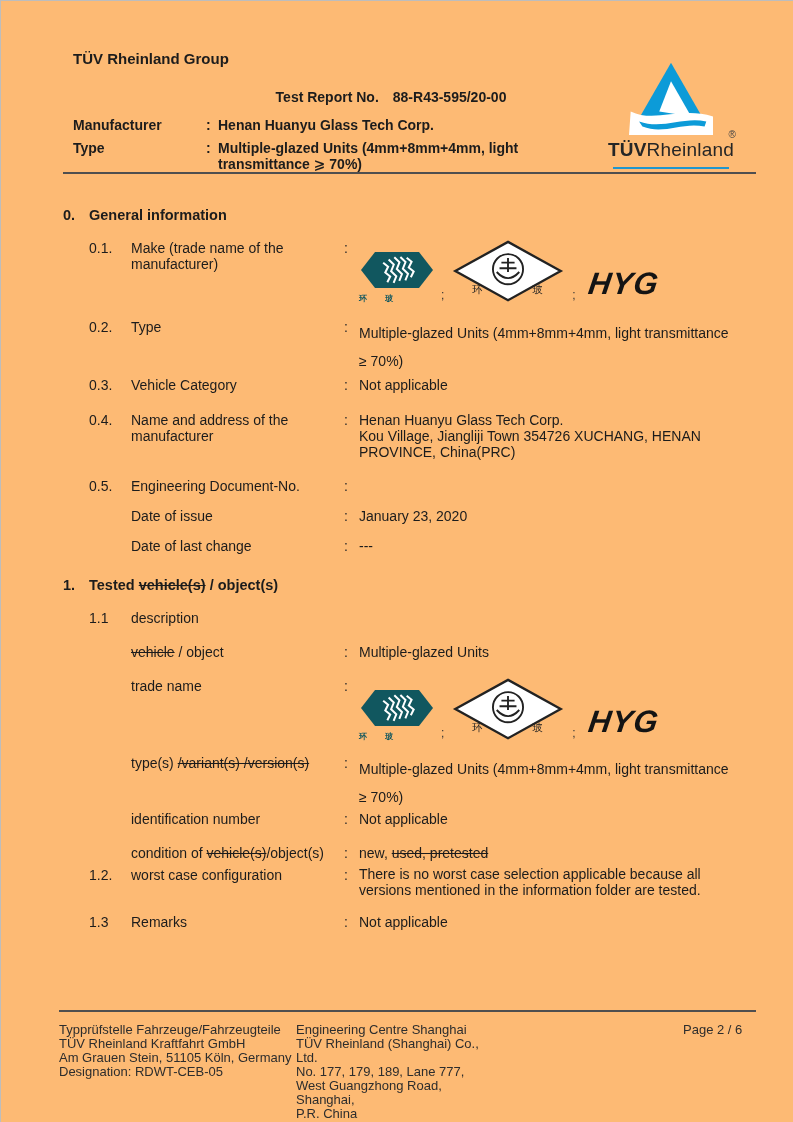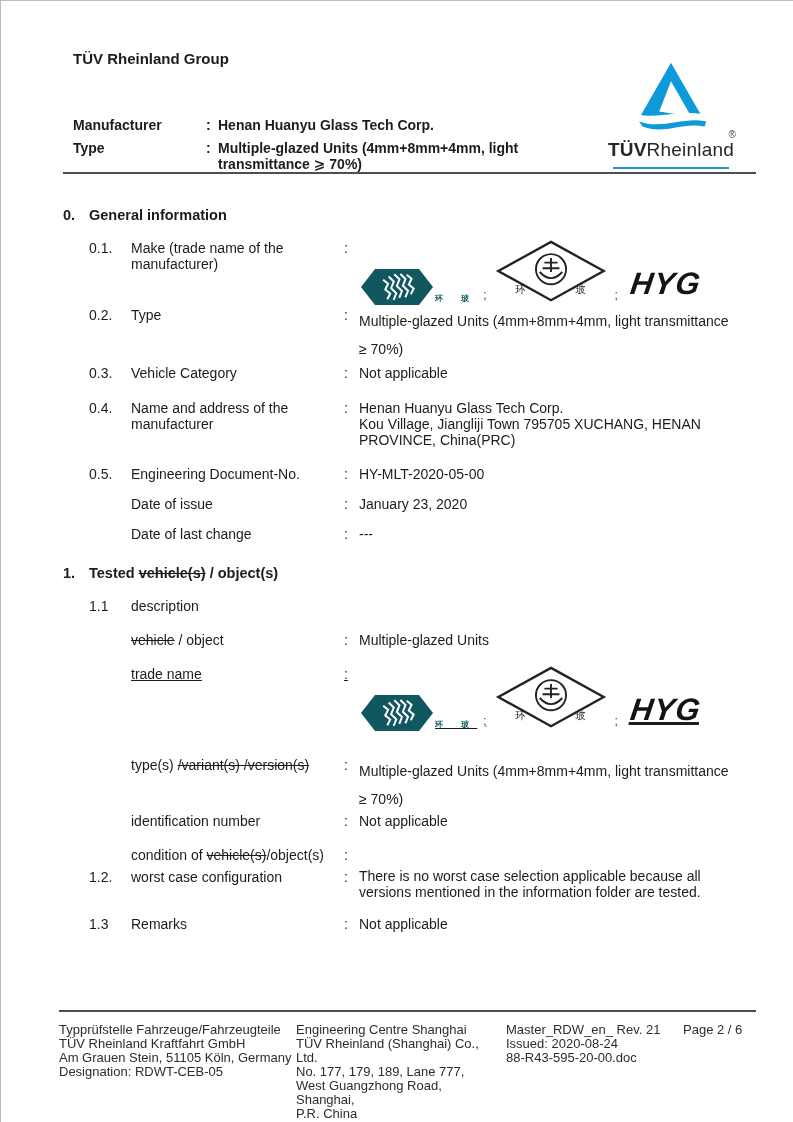--- a/index.html
+++ b/index.html
@@ -1,18 +1,18 @@
 <!DOCTYPE html>
 <html><head>
 <meta charset="utf-8">
 <style>
   * { margin:0; padding:0; box-sizing:border-box; }
   html,body { background:#e8e8e8; }
   .page {
-    position:relative; width:793px; height:1122px; background:#ffffff;
+    position:relative; width:793px; height:1122px; background:#fdba74;
     border-left:1px solid #bdbdbd; border-top:1px solid #bdbdbd;
     font-family:"Liberation Sans","DejaVu Sans",sans-serif;
     color:#1c1c1c; font-size:14px; overflow:hidden;
   }
   .bold { font-weight:bold; }
   .struck { text-decoration:line-through; }
 
   
   .hdr-group { position:absolute; left:72px; top:49px; font-size:15px; font-weight:bold; }
   .hdr-report { position:absolute; left:90px; top:88px; width:600px; text-align:center; font-weight:bold; font-size:14px; }
@@ -40,31 +40,31 @@
   .row { display:flex; margin-left:26px; line-height:16px; }
   .row .num { width:42px; flex:none; }
   .row .label { width:213px; flex:none; padding-right:10px; }
   .row .colon { width:15px; flex:none; color:#2a2a2a; }
   .row .value { width:380px; }
   .value.spaced { line-height:28px; }
   .value .vline { line-height:16px; }
   .value .para { line-height:15.5px; }
   .value .para + .para { margin-top:14px; }
 
-  .mb-logos { }
+  .mb-logos { margin-bottom:12px; }
   .mb2 { margin-bottom:2px; }
   .mb6 { margin-bottom:6px; }
   .mb14 { margin-bottom:14px; }
   .mb16 { margin-bottom:16px; }
   .mb18 { margin-bottom:18px; }
   .mb19 { margin-bottom:19px; }
 
   
   .logo-strip { display:flex; align-items:flex-end; gap:6px; }
-  .brand-hex { display:flex; flex-direction:row; align-items:flex-end; }
+  .brand-hex { display:flex; flex-direction:column; align-items:flex-start; }
   .hex-caption { font-size:8px; color:#11575f; letter-spacing:8px; margin-top:1px; font-weight:bold; white-space:nowrap; }
   .brand-word {
     font-weight:900; font-style:italic; font-size:31px; line-height:30px;
     letter-spacing:1px; color:#141414; transform:skewX(-8deg);
     padding-bottom:8px; padding-left:6px;
   }
   .logo-sep { font-size:12px; color:#333; padding-bottom:4px; }
 
   
   .ftr-rule { position:absolute; left:58px; top:1009px; width:697px; height:2px; background:#4f4f4f; }
@@ -74,20 +74,23 @@
   .ftr-col3 { left:505px; width:175px; }
   .ftr-col4 { left:682px; }
 </style>
 </head>
 <body>
 
 <div class="page">
 
   <div class="hdr-group">TÜV Rheinland Group</div>
 
+  <div class="hdr-report">
+    <span>Test Report No.</span><span class="gap"></span><span>88-R43-595/20-00</span>
+  </div>
 
   <div class="hdr-row" style="top:116px;">
     <span class="hlabel">Manufacturer</span>
     <span class="hcolon">:</span>
     <span class="hvalue">Henan Huanyu Glass Tech Corp.</span>
   </div>
 
   <div class="hdr-row" style="top:139px;">
     <span class="hlabel">Type</span>
     <span class="hcolon">:</span>
@@ -166,29 +169,28 @@
       <span class="colon">:</span>
       <span class="value">Not applicable</span>
     </div>
 
     <div class="row mb18">
       <span class="num">0.4.</span>
       <span class="label">Name and address of the manufacturer</span>
       <span class="colon">:</span>
       <span class="value">
         <span class="vline" style="display:block;">Henan Huanyu Glass Tech Corp.</span>
-        <span class="vline" style="display:block;">Kou Village, Jiangliji Town 795705 XUCHANG, HENAN PROVINCE, China(PRC)</span>
+        <span class="vline" style="display:block;">Kou Village, Jiangliji Town 354726 XUCHANG, HENAN PROVINCE, China(PRC)</span>
       </span>
     </div>
 
     <div class="row mb14">
       <span class="num">0.5.</span>
       <span class="label">Engineering Document-No.</span>
       <span class="colon">:</span>
-      <span class="value">HY-MLT-2020-05-00</span>
     </div>
 
     <div class="row mb14">
       <span class="num"></span>
       <span class="label">Date of issue</span>
       <span class="colon">:</span>
       <span class="value">January 23, 2020</span>
     </div>
 
     <div class="row">
@@ -208,21 +210,21 @@
       <span class="label">description</span>
     </div>
 
     <div class="row mb18">
       <span class="num"></span>
       <span class="label"><span class="struck">vehicle</span><span> / object</span></span>
       <span class="colon">:</span>
       <span class="value">Multiple-glazed Units</span>
     </div>
 
-    <div class="row" style="margin-bottom:24px;text-decoration:underline;">
+    <div class="row" style="margin-bottom:10px;">
       <span class="num"></span>
       <span class="label">trade name</span>
       <span class="colon">:</span>
       <span class="value">
         <span class="logo-strip">
           <span class="brand-hex">
             <svg width="76" height="40" viewBox="0 0 76 40">
               <polygon points="16,2 60,2 74,20 60,38 16,38 2,20" fill="#11575f"></polygon>
               <g stroke="#ffffff" stroke-width="2" fill="none" transform="rotate(-12 38 20)">
                 <path d="M26 10 l4 5 -4 5 4 5 -4 5"></path>
@@ -262,20 +264,21 @@
       <span class="num"></span>
       <span class="label">identification number</span>
       <span class="colon">:</span>
       <span class="value">Not applicable</span>
     </div>
 
     <div class="row mb6">
       <span class="num"></span>
       <span class="label"><span>condition of </span><span class="struck">vehicle(s)</span><span>/object(s)</span></span>
       <span class="colon">:</span>
+      <span class="value"><span>new, </span><span class="struck">used, pretested</span></span>
     </div>
 
     <div class="row mb16">
       <span class="num">1.2.</span>
       <span class="label">worst case configuration</span>
       <span class="colon">:</span>
       <span class="value">
         <span class="para" style="display:block;">There is no worst case selection applicable because all versions mentioned in the information folder are tested.</span>
       </span>
     </div>
@@ -299,21 +302,16 @@
   </div>
 
   <div class="ftr-col ftr-col2">
     <div>Engineering Centre Shanghai</div>
     <div>TÜV Rheinland (Shanghai) Co., Ltd.</div>
     <div>No. 177, 179, 189, Lane 777,</div>
     <div>West Guangzhong Road, Shanghai,</div>
     <div>P.R. China</div>
   </div>
 
-  <div class="ftr-col ftr-col3">
-    <div>Master_RDW_en_ Rev. 21</div>
-    <div>Issued: 2020-08-24</div>
-    <div>88-R43-595-20-00.doc</div>
-  </div>
 
   <div class="ftr-col ftr-col4">Page 2 / 6</div>
 
 </div>
 
 </body></html>

